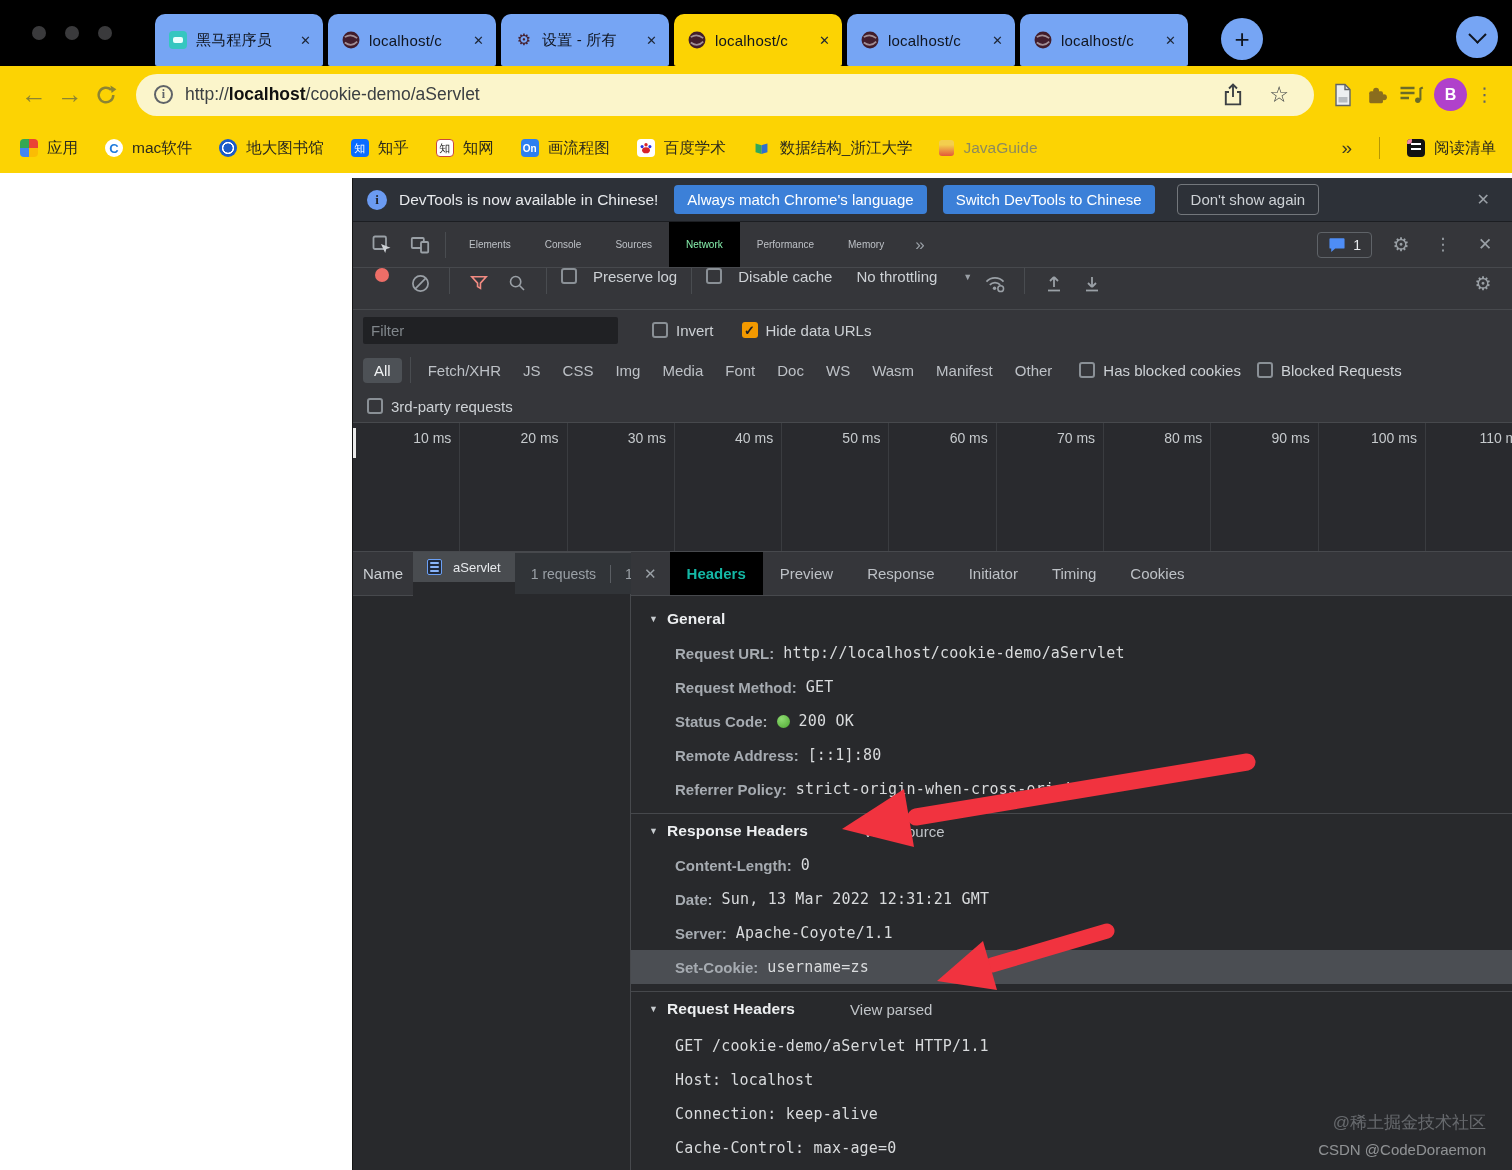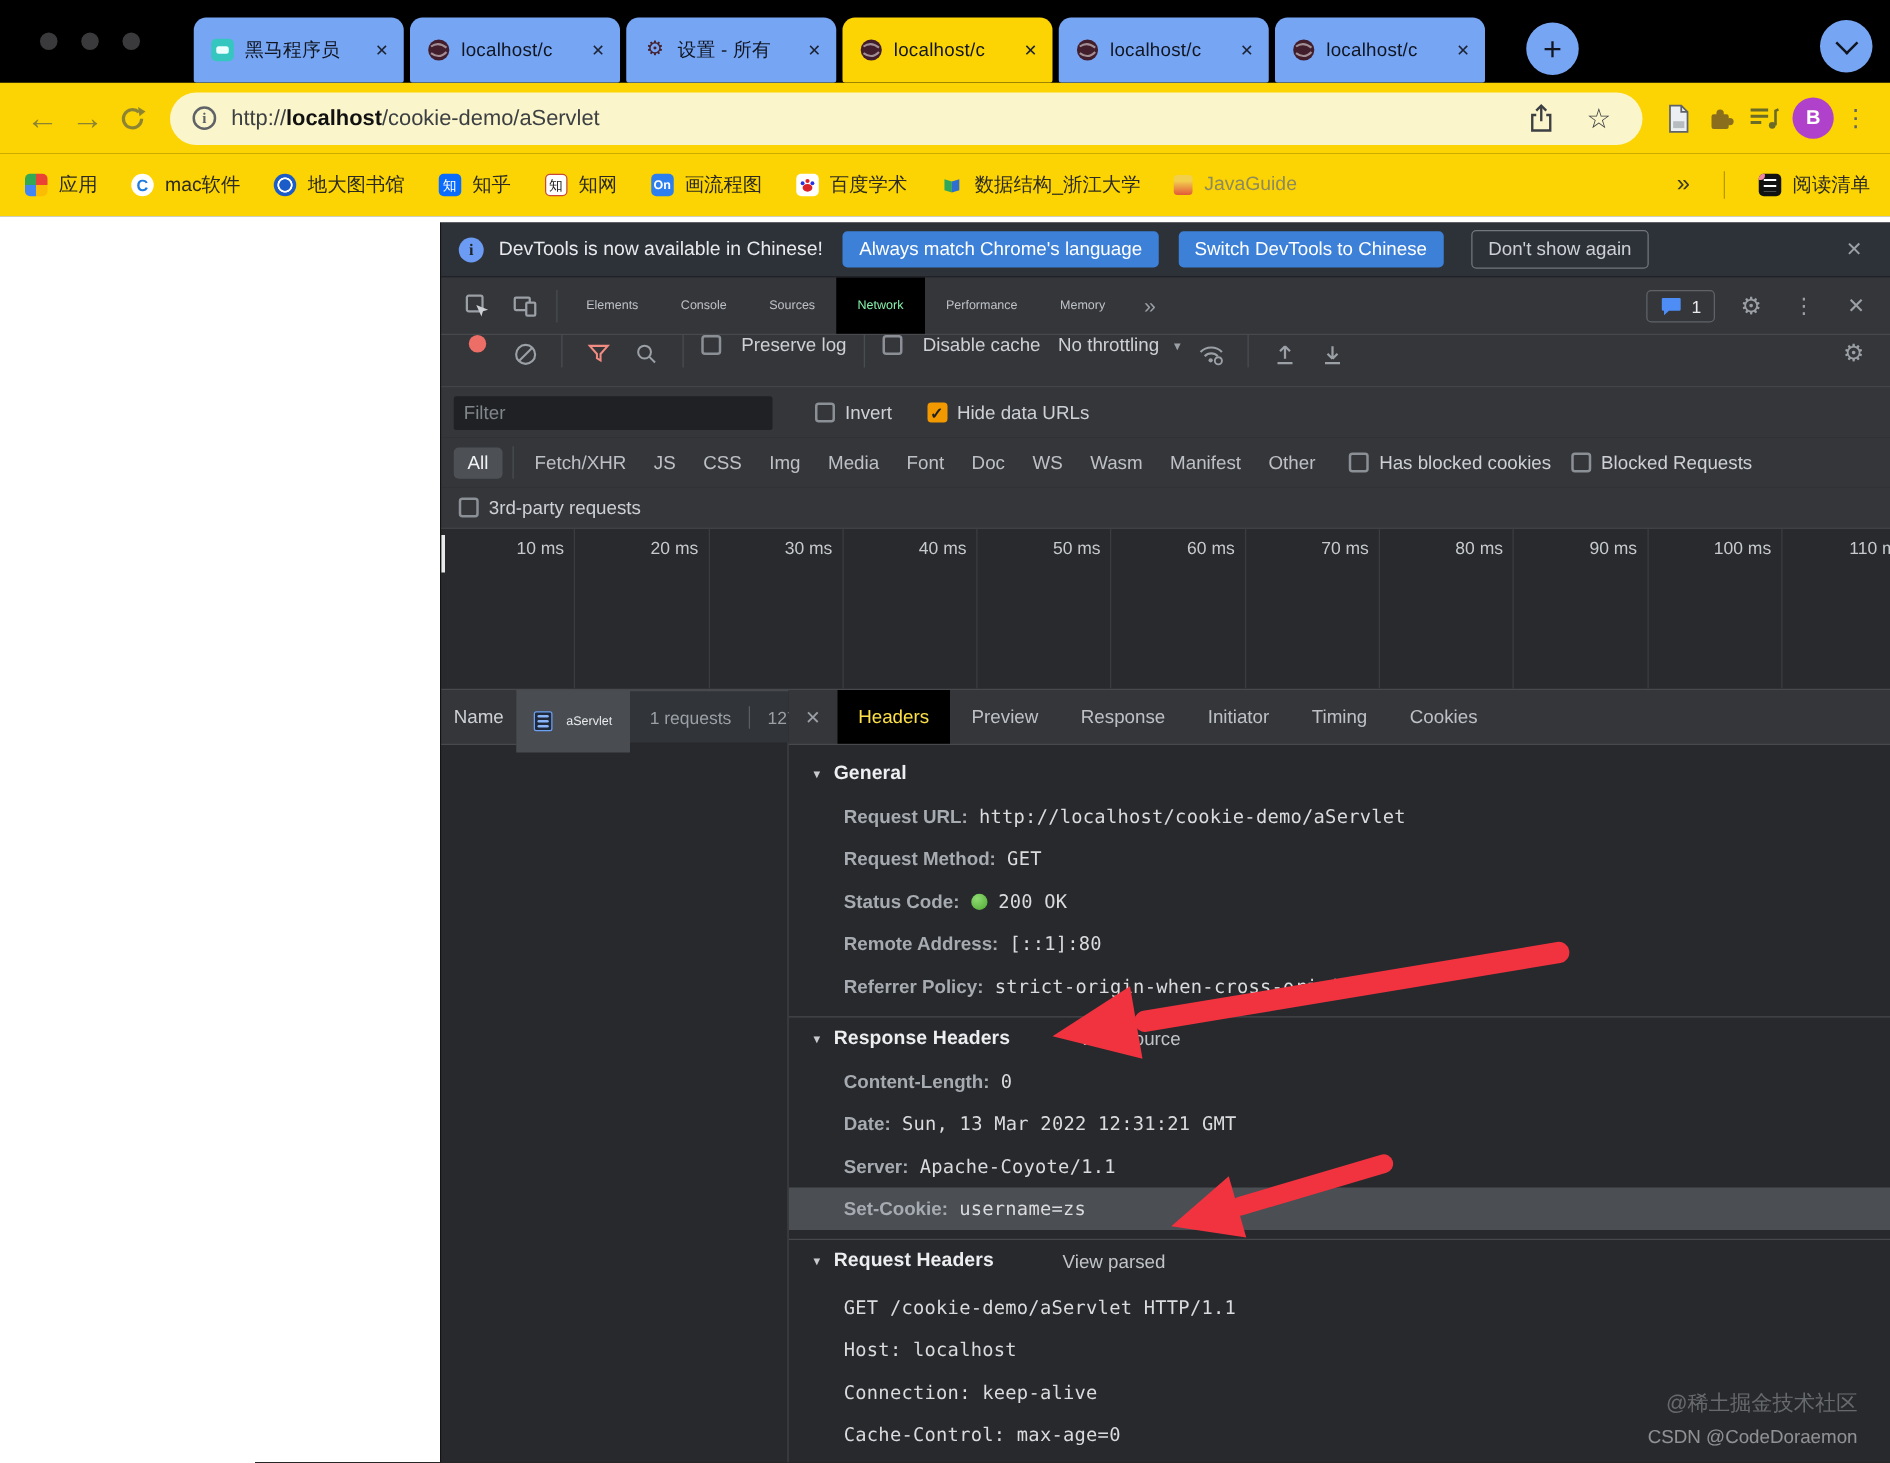--- a/index.html
+++ b/index.html
@@ -98,21 +98,21 @@
 
 
 .netbar{height:42px;background:var(--devtools-toolbar,#35363a);border-bottom:1px solid #47494d;
   display:flex;align-items:flex-start;flex:0 0 auto;padding:0 14px;gap:8px;font-size:15px;color:#cdd1d5}
 .rec{width:14px;height:14px;border-radius:50%;background:#ed6e67;margin:0 8px}
 .icbox{width:30px;height:30px;display:flex;align-items:center;justify-content:center}
 .cb{width:16px;height:16px;border:2px solid #8a9096;border-radius:3px;flex:0 0 auto}
 .cb--on{border:none;background:var(--checkbox-orange,#f29900);color:#202124;display:flex;
   align-items:center;justify-content:center;font-size:13px;font-weight:700}
 .lab{margin-left:8px}
-.throttle{display:flex;align-items:center;gap:10px;margin-left:6px}
+.throttle{display:flex;align-items:center;gap:26px;margin-left:16px}
 .throttle .caret{font-size:9px;color:#9aa0a6}
 .net-gear{margin-left:auto}
 
 
 .filterrow{height:40px;background:var(--devtools-toolbar,#35363a);display:flex;align-items:center;
   flex:0 0 auto;padding:0 10px;gap:10px}
 .filter-input{width:255px;height:27px;background:#202124;border:none;border-radius:2px;color:#e8eaed;
   font-size:15px;padding:0 8px;font-family:inherit;outline:none}
 .filter-input::placeholder{color:#80868b}
 .fgroup{display:flex;align-items:center;margin-left:18px;font-size:15px;color:#cdd1d5}
@@ -134,37 +134,37 @@
   display:flex;overflow:hidden;flex:0 0 auto;position:relative}
 .tl-thumb{position:absolute;left:0;top:5px;width:3px;height:30px;background:#fff;opacity:.9}
 .tl-col{flex:0 0 107.3px;border-right:1px solid #3a3c40;text-align:right;
   padding:7px 8px 0 0;color:#c6cacd;font-size:14px;white-space:nowrap}
 
 
 .split{flex:1;display:flex;min-height:0}
 .reqpanel{width:278px;border-right:1px solid #47494d;display:flex;flex-direction:row;background:#28292c}
 .req-head{height:44px;background:#35363a;border-bottom:1px solid #47494d;display:flex;align-items:center;
   padding:0 10px;color:#cdd1d5;font-size:15px;flex:0 0 auto}
-.req-row{height:50px;background:#494c50;display:flex;align-items:center;gap:11px;padding:0 14px;
-  color:#e8eaed;font-size:10px;flex:0 0 auto}
+.req-row{height:30px;background:#494c50;display:flex;align-items:center;gap:11px;padding:0 14px;
+  color:#e8eaed;font-size:13px;flex:0 0 auto}
 .doc-ic{width:15px;height:16px;border:1px solid #6ba0f5;border-radius:2px;background:#20293a;
   display:flex;flex-direction:column;justify-content:center;gap:2px;padding:2px}
 .doc-ic i{display:block;height:2px;background:#8ab4f8;border-radius:1px}
 .req-fill{flex:1}
 .req-summary{height:42px;background:#313438;border-top:1px solid #47494d;display:flex;align-items:center;
   gap:14px;padding:0 16px;color:#9aa0a6;font-size:14px;flex:0 0 auto;white-space:nowrap;overflow:hidden}
 .sumdiv{width:1px;height:18px;background:#5a5e63;flex:0 0 auto}
 
 
 .detail{flex:1;display:flex;flex-direction:column;min-width:0;background:#28292c}
 .det-tabs{height:44px;background:#35363a;border-bottom:1px solid #47494d;display:flex;align-items:center;
   flex:0 0 auto}
 .det-x{color:#9aa0a6;font-size:15px;padding:0 13px}
 .det-tab{height:100%;display:flex;align-items:center;padding:0 17px;font-size:15px;color:#bdc1c6}
-.det-tab--active{background:#000;color:#fde047;font-weight:400}
+.det-tab--active{background:#000;color:#14b8a6;font-weight:700}
 .det-body{flex:1;overflow:hidden;padding-top:6px}
 .sec-head{height:34px;display:flex;align-items:center;padding-left:18px;gap:9px}
 .tri{color:#c7cbcf;font-size:9px}
 .sec-title{font-weight:700;color:#eceef0;font-size:15.5px;letter-spacing:.1px}
 .sec-action{color:#c0c4c8;font-size:15px;margin-left:46px;font-weight:400}
 .hrow{height:34px;display:flex;align-items:center;padding-left:44px;font-size:15px;white-space:nowrap}
 .hname{font-weight:700;color:#a6abb1;margin-right:9px}
 .hval{font-family:"DejaVu Sans Mono",monospace;color:#d9dbdd;font-size:15px;letter-spacing:.2px}
 .hrow--hl{background:#4b4e53}
 .divh{border-top:1px solid #46484c;margin-top:7px}

